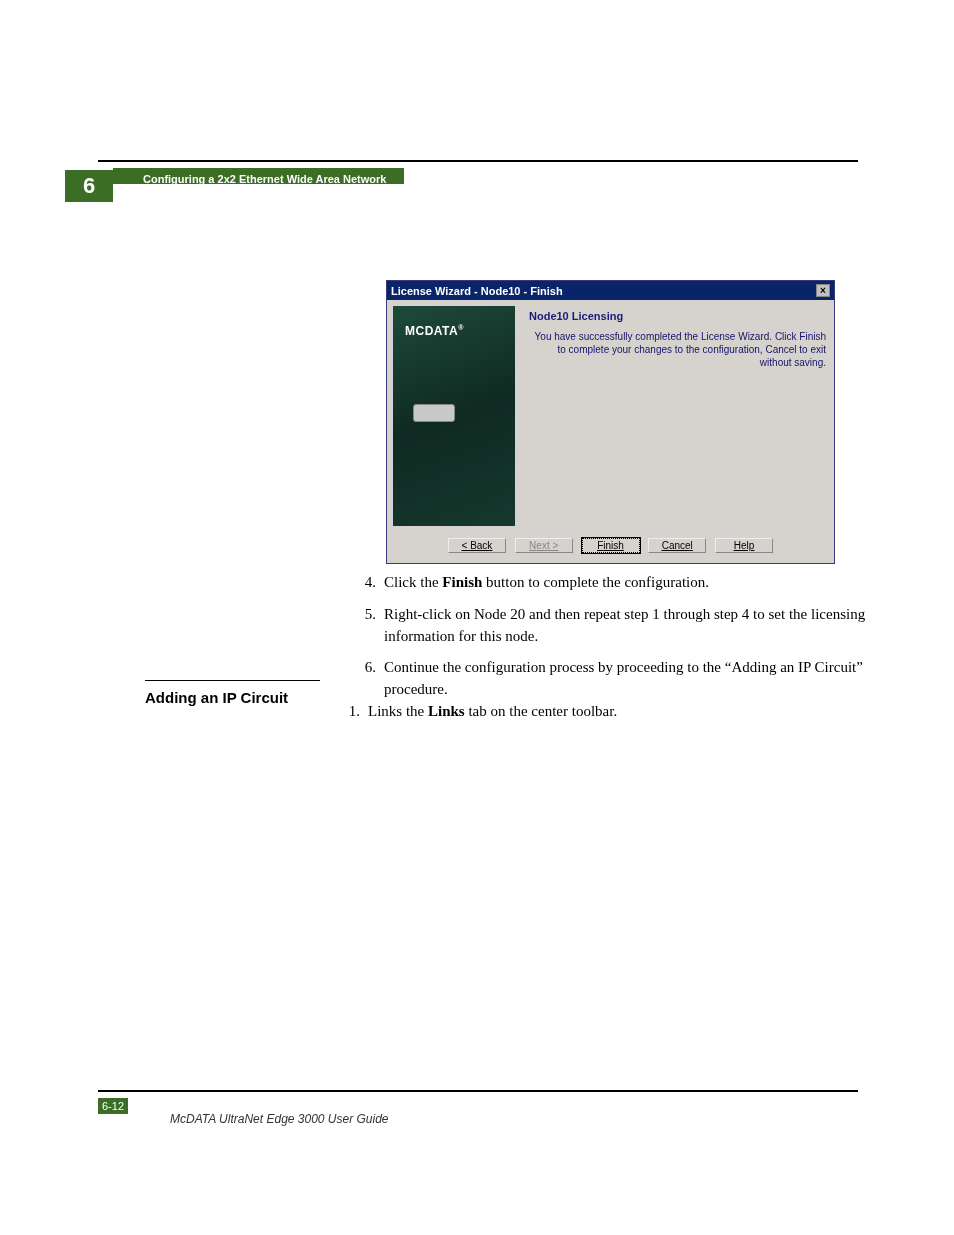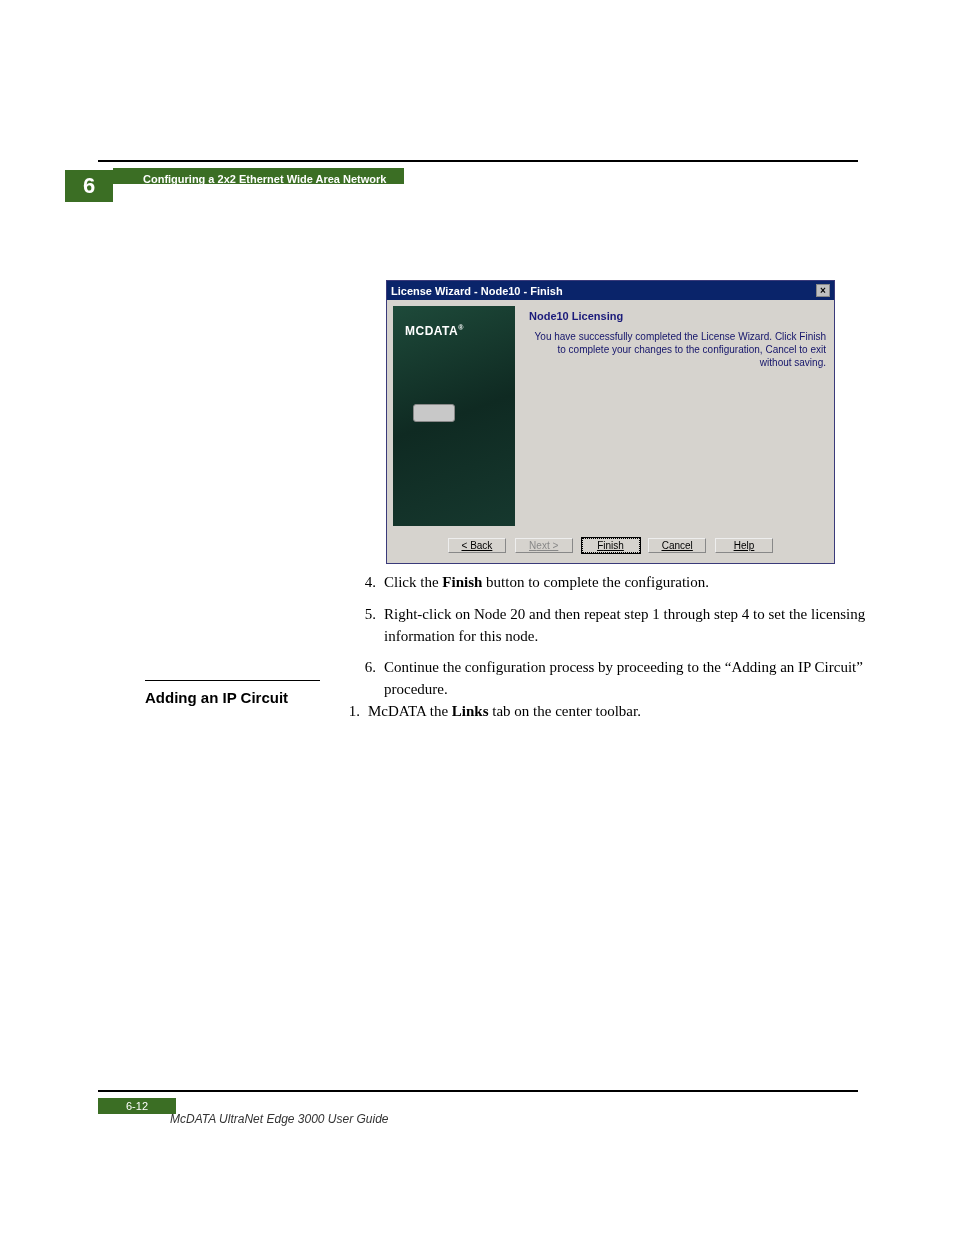--- a/index.html
+++ b/index.html
@@ -37,21 +37,21 @@
   .step-body b { font-weight: bold; }
 
   .section-block { position: absolute; left: 145px; top: 680px; width: 705px; }
   .section-rule { width: 175px; border-top: 1px solid #000; margin-bottom: 6px; }
   .section-row { display: flex; }
   .section-title { width: 195px; font: bold 15px Arial, sans-serif; color: #000; padding-top: 2px; }
   .section-body { flex: 1; font-size: 15px; line-height: 1.45; font-family: 'Book Antiqua', Palatino, Georgia, serif; }
   .section-steps { margin-top: 14px; }
 
   .footer { position: absolute; left: 98px; top: 1090px; width: 760px; border-top: 2px solid #000; }
-  .footer-tab { position: absolute; left: 0; top: 6px; background: #3b6e24; color: #fff; font: 11px Arial; padding: 2px 28px; }
+  .footer-tab { position: absolute; left: 0; top: 6px; background: #3b6e24; color: #fff; font: 11px Arial; padding: 2px 4px; }
   .footer-text { position: absolute; left: 72px; top: 20px; font: italic 12px Arial, sans-serif; color: #333; }
 </style>
 </head>
 <body>
 
 <div class="top-rule"></div>
 
 <div class="chapter-tab">6</div>
 
 <div class="breadcrumb-band">Configuring a 2x2 Ethernet Wide Area Network</div>
@@ -102,21 +102,21 @@
 </div>
 
 <div class="section-block">
   <div class="section-rule"></div>
   <div class="section-row">
     <div class="section-title">Adding an IP Circuit</div>
     <div class="section-body">
       <div class="section-steps" id="steps-b">
           <div class="step-item">
             <div class="step-num">1.</div>
-            <div class="step-body"><span>McDATA the </span><b>Links</b><span> tab on the center toolbar.</span></div>
+            <div class="step-body"><span>Links the </span><b>Links</b><span> tab on the center toolbar.</span></div>
           </div>
         </div>
     </div>
   </div>
 </div>
 
 <div class="footer">
   <div class="footer-tab">6-12</div>
   <div class="footer-text">McDATA UltraNet Edge 3000 User Guide</div>
 </div>

